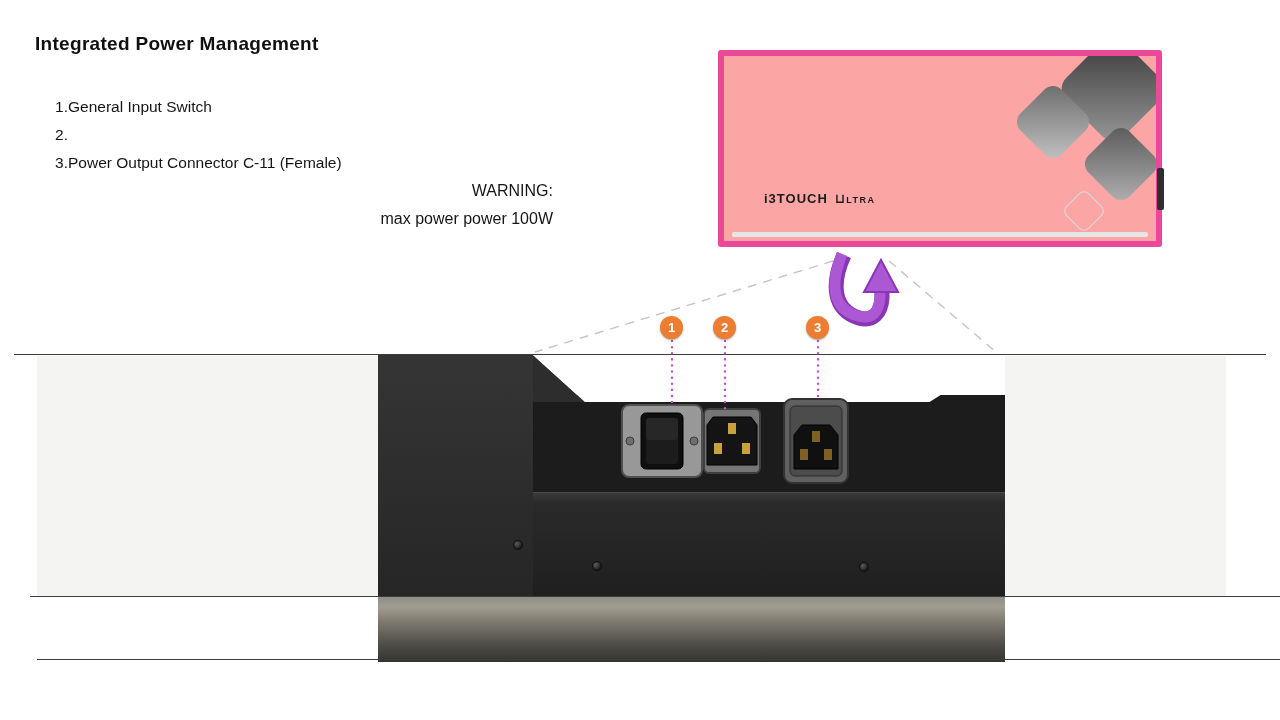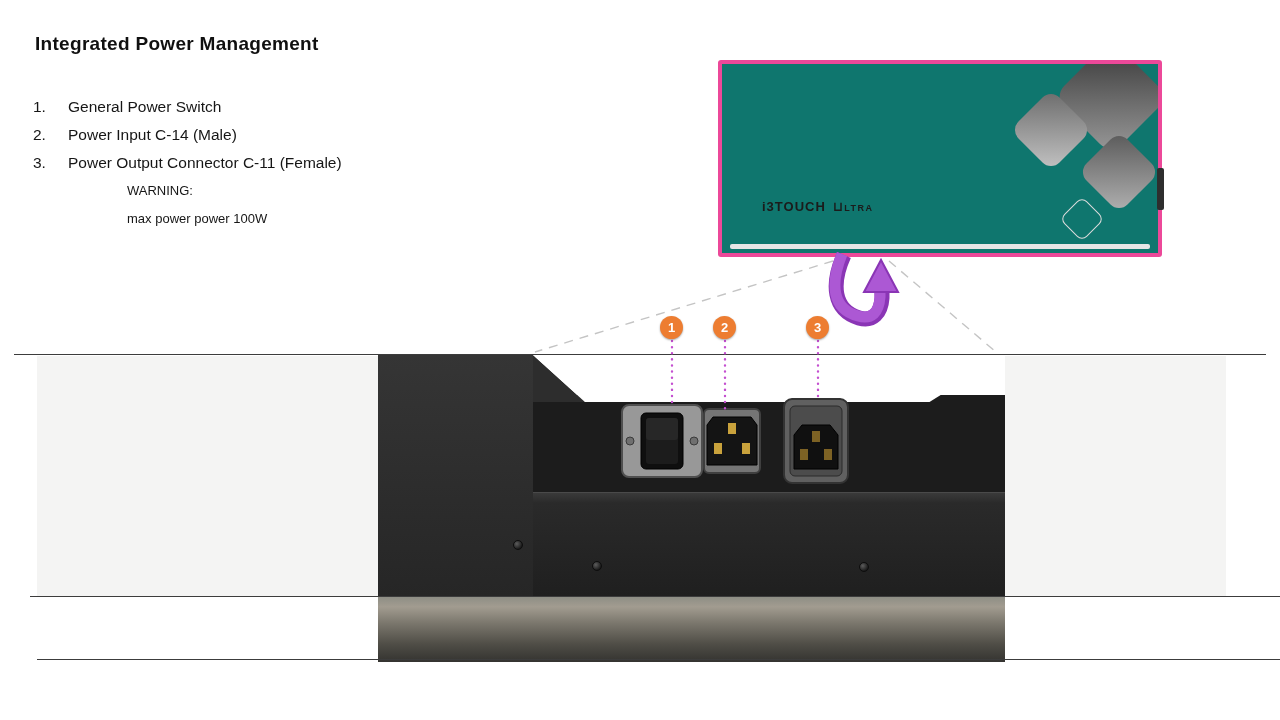--- a/index.html
+++ b/index.html
@@ -1,30 +1,30 @@
 <!DOCTYPE html>
 <html><head>
 <meta charset="utf-8">
 <style>
   * { margin:0; padding:0; box-sizing:border-box; }
   html,body { width:1280px; height:720px; background:#fff; overflow:hidden;
               font-family:"Liberation Sans","DejaVu Sans",sans-serif; }
-  .page { position:relative; width:1280px; height:720px; background:#fff; }
+  .page { position:relative; width:1280px; height:720px; background:#fff;text-align:right; }
 
   
   .title { position:absolute; left:35px; top:33px; font-size:19px; font-weight:700;
            color:#101010; letter-spacing:.3px; }
   .legend { position:absolute; left:33px; top:93px; width:520px; color:#161616; }
   .legend-row { display:flex; height:28px; line-height:28px; font-size:15.5px; }
   .legend-num { width:35px; }
-  .legend-warning { margin-left:94px; font-size:13px; line-height:28px; }
+  .legend-warning { margin-left:94px; font-size:16px; line-height:28px; }
 
   
-  .display { position:absolute; left:718px; top:60px; width:444px; height:197px;
-             background:#0f766e; border:4px solid #ec4899; border-radius:3px; overflow:hidden; }
+  .display { position:absolute; left:718px; top:50px; width:444px; height:197px;
+             background:#fca5a5; border:6px solid #ec4899; border-radius:3px; overflow:hidden; }
   .brand { position:absolute; left:40px; top:135px; font-weight:700; color:#1b1b1b;
            letter-spacing:1px; font-size:13px; white-space:nowrap; }
   .brand-glyph { font-size:13px; margin-left:7px; }
   .brand-series { font-size:9px; letter-spacing:1.5px; }
   .logo-shape { position:absolute; transform:rotate(45deg); }
   .logo-big   { left:348px; top:-8px; width:82px; height:82px; border-radius:16px;
                 background:linear-gradient(135deg,#343434,#9b9b9b); }
   .logo-m1    { left:300px; top:37px; width:58px; height:58px; border-radius:12px;
                 background:linear-gradient(135deg,#6a6a6a,#c4c4c4); }
   .logo-m2    { left:368px; top:79px; width:58px; height:58px; border-radius:12px;
@@ -83,25 +83,24 @@
 </head>
 <body>
 
 <div class="page">
 
   <div class="title">Integrated Power Management</div>
 
   <div class="legend">
     <div class="legend-row">
       <span class="legend-num">1.</span>
-      <span class="legend-label">General Power Switch</span>
+      <span class="legend-label">General Input Switch</span>
     </div>
     <div class="legend-row">
       <span class="legend-num">2.</span>
-      <span class="legend-label">Power Input C-14 (Male)</span>
     </div>
     <div class="legend-row">
       <span class="legend-num">3.</span>
       <span class="legend-label">Power Output Connector C-11 (Female)</span>
     </div>
     <div class="legend-warning">
       <div>WARNING:</div>
       <div>max power power 100W</div>
     </div>
   </div>

